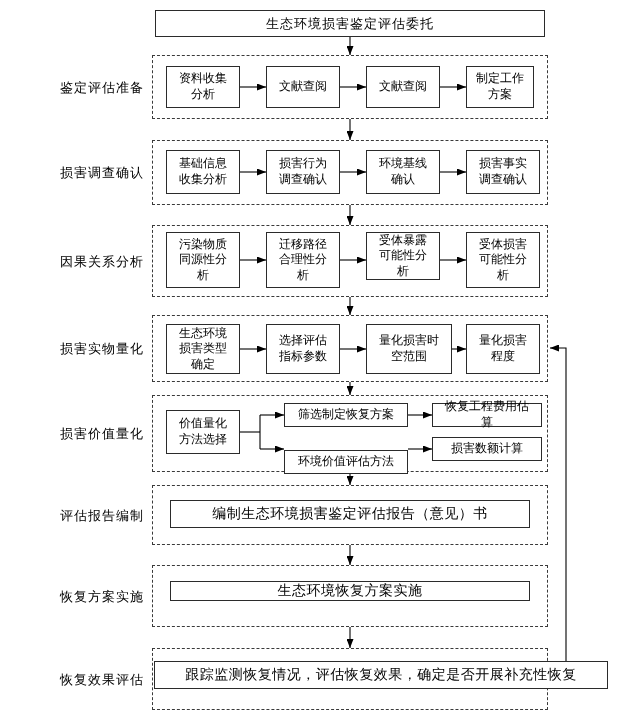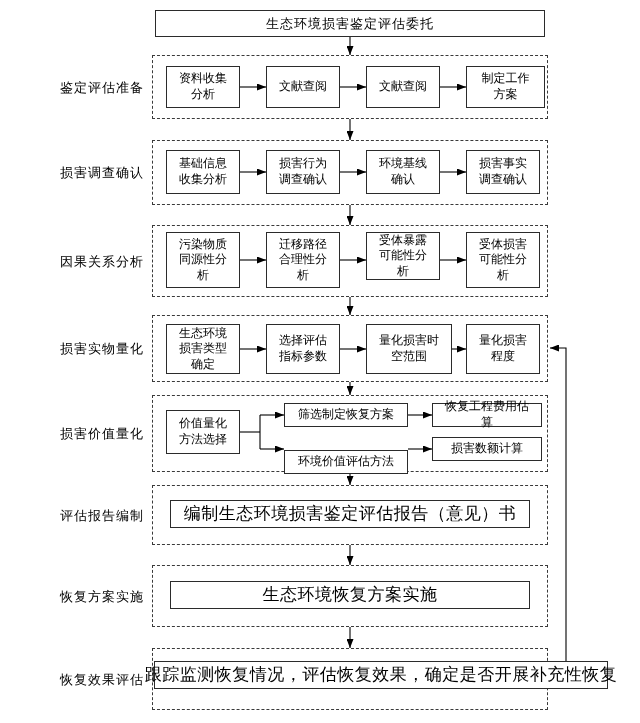--- a/index.html
+++ b/index.html
@@ -23,21 +23,21 @@
   .stage-label {
     position:absolute; left:46px; width:112px; text-align:center;
     font-size:13px; letter-spacing:1px; z-index:2;
   }
   .node {
     position:absolute; border:1px solid #2b2b2b; background:#fff; z-index:2;
     display:flex; align-items:center; justify-content:center; text-align:center;
     font-size:12px; line-height:1.3; padding:2px 9px;
   }
   .node.small { padding:1px 12px; font-size:12px; }
-  .node.wide { padding:1px 6px; font-size:17px; letter-spacing:0.5px; white-space:nowrap; }
+  .node.wide { padding:1px 6px; font-size:14px; letter-spacing:0.5px; white-space:nowrap; }
 </style>
 </head>
 <body>
 
 <div class="canvas">
 
   <svg class="svg-layer" width="640" height="723" viewBox="0 0 640 723" xmlns="http://www.w3.org/2000/svg">
     <defs>
       <marker id="arr" markerWidth="9" markerHeight="7" refX="9" refY="3.5" orient="auto" markerUnits="userSpaceOnUse">
         <path d="M0,0 L9,3.5 L0,7 Z" fill="#000"></path>
@@ -81,21 +81,21 @@
     </g>
   </svg>
 
   <div class="title-box">生态环境损害鉴定评估委托</div>
 
   <div class="stage" style="top:55px;height:64px"></div>
   <div class="stage-label" style="top:79px">鉴定评估准备</div>
   <div class="node" style="left:166px;top:66px;width:74px;height:42px">资料收集分析</div>
   <div class="node" style="left:266px;top:66px;width:74px;height:42px">文献查阅</div>
   <div class="node" style="left:366px;top:66px;width:74px;height:42px">文献查阅</div>
-  <div class="node" style="left:466px;top:66px;width:79px;height:42px">制定工作方案</div>
+  <div class="node" style="left:466px;top:66px;width:68px;height:42px">制定工作方案</div>
 
   <div class="stage" style="top:140px;height:65px"></div>
   <div class="stage-label" style="top:164px">损害调查确认</div>
   <div class="node" style="left:166px;top:150px;width:74px;height:44px">基础信息收集分析</div>
   <div class="node" style="left:266px;top:150px;width:74px;height:44px">损害行为调查确认</div>
   <div class="node" style="left:366px;top:150px;width:74px;height:44px">环境基线确认</div>
   <div class="node" style="left:466px;top:150px;width:74px;height:44px">损害事实调查确认</div>
 
   <div class="stage" style="top:225px;height:72px"></div>
   <div class="stage-label" style="top:253px">因果关系分析</div>
@@ -118,19 +118,19 @@
   <div class="node small" style="left:432px;top:403px;width:110px;height:24px">恢复工程费用估算</div>
   <div class="node small" style="left:284px;top:450px;width:124px;height:24px">环境价值评估方法</div>
   <div class="node small" style="left:432px;top:437px;width:110px;height:24px">损害数额计算</div>
 
   <div class="stage" style="top:485px;height:60px"></div>
   <div class="stage-label" style="top:507px">评估报告编制</div>
   <div class="node wide" style="left:170px;top:500px;width:360px;height:28px">编制生态环境损害鉴定评估报告（意见）书</div>
 
   <div class="stage" style="top:565px;height:62px"></div>
   <div class="stage-label" style="top:588px">恢复方案实施</div>
-  <div class="node wide" style="left:170px;top:581px;width:360px;height:28px">生态环境恢复方案实施</div>
+  <div class="node wide" style="left:170px;top:581px;width:360px;height:20px">生态环境恢复方案实施</div>
 
   <div class="stage" style="top:648px;height:62px"></div>
   <div class="stage-label" style="top:671px">恢复效果评估</div>
   <div class="node wide" style="left:154px;top:661px;width:454px;height:28px">跟踪监测恢复情况，评估恢复效果，确定是否开展补充性恢复</div>
 
 </div>
 
 </body></html>

